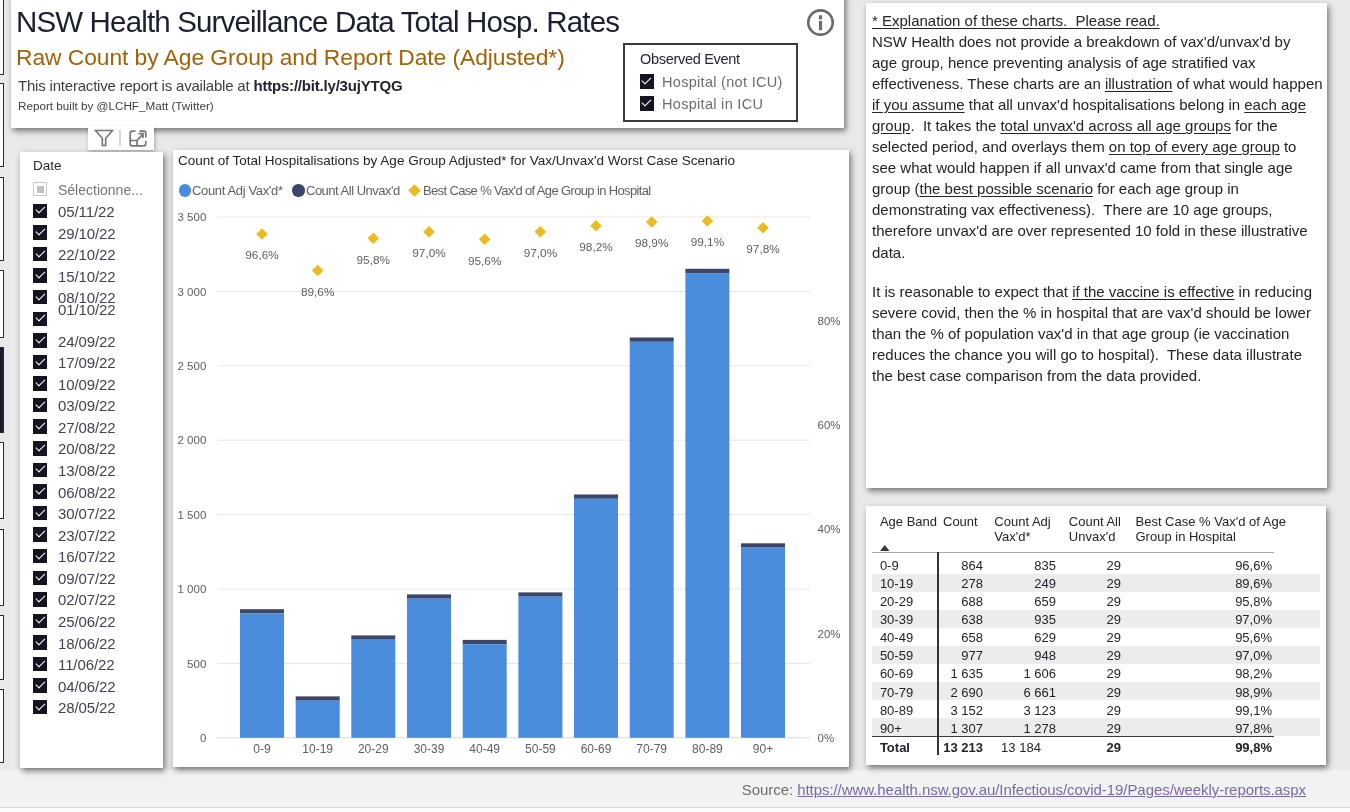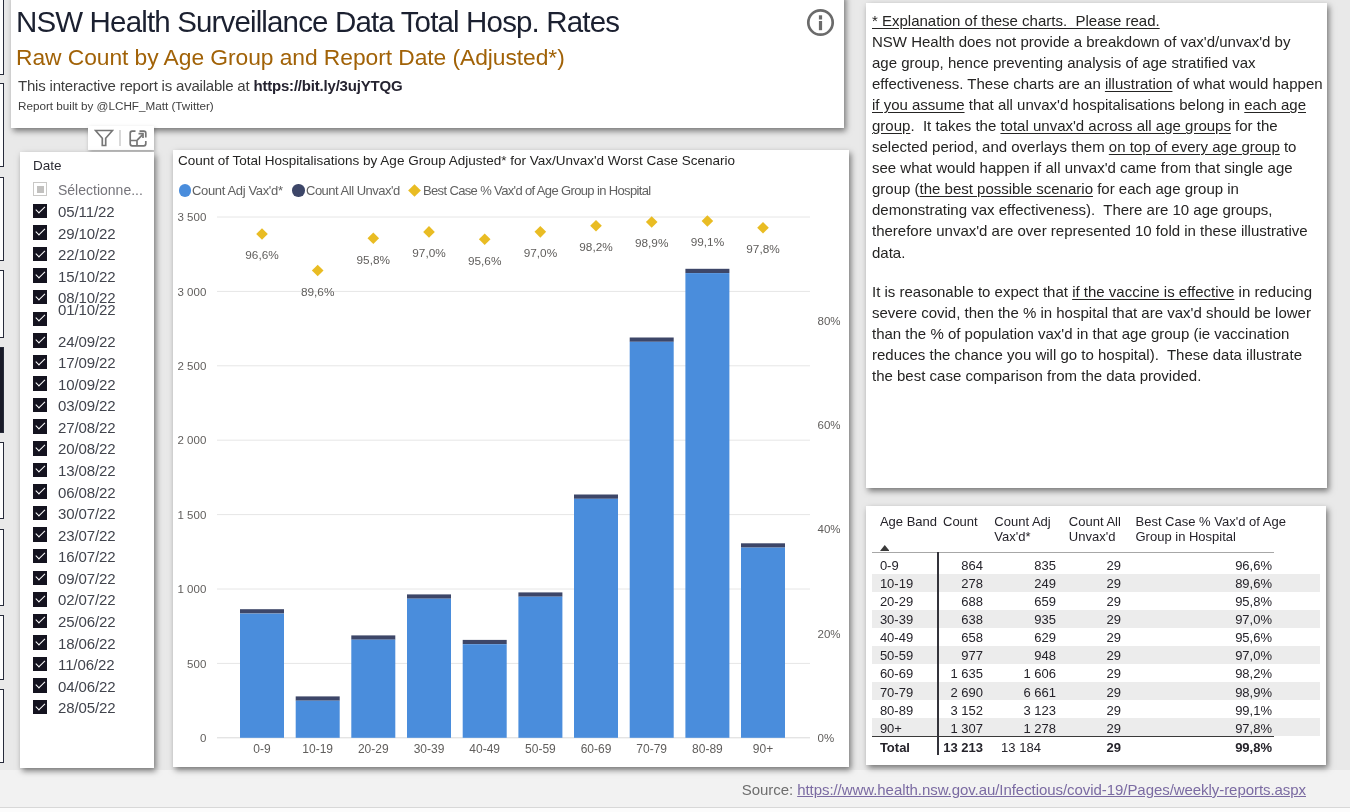--- a/index.html
+++ b/index.html
@@ -32,34 +32,41 @@
 <div class="card" style="left:11px;top:-6px;width:832.5px;height:133.5px;">
 <div class="abs" style="left:5px;top:11px;font-size:29.5px;color:#1b2030;letter-spacing:-0.85px;">NSW Health Surveillance Data Total Hosp. Rates</div>
 <div class="abs" style="left:5px;top:49.5px;font-size:22.8px;color:#a16207;letter-spacing:-0.05px;">Raw Count by Age Group and Report Date (Adjusted*)</div>
 <div class="abs" style="left:7px;top:82.5px;font-size:15px;color:#3e3e3e;letter-spacing:-0.2px;">This interactive report is available at <span style="color:#252330;font-weight:bold;">https://bit.ly/3ujYTQG</span></div>
 <div class="abs" style="left:7px;top:104.5px;font-size:11.7px;color:#404040;">Report built by @LCHF_Matt (Twitter)</div>
 <svg class="abs" style="left:795px;top:14px;" width="29" height="29" viewBox="0 0 29 29">
 <circle cx="14.5" cy="14.5" r="12.2" fill="none" stroke="#6b6b6b" stroke-width="2.7"></circle>
 <rect x="12.9" y="7.3" width="3.2" height="4.2" fill="#6b6b6b"></rect>
 <rect x="12.9" y="13" width="3.2" height="9.2" fill="#6b6b6b"></rect>
 </svg>
+<div class="abs" style="left:612px;top:48.5px;width:171px;height:75.5px;border:2px solid #3b3b3b;">
+<div class="abs" style="left:15px;top:6.5px;font-size:14.5px;letter-spacing:-0.3px;color:#282631;">Observed Event</div>
+<div class="ck" style="left:14.5px;top:29.5px;"></div>
+<div class="abs" style="left:37px;top:29px;font-size:14.5px;letter-spacing:0.3px;color:#6d6d6d;">Hospital (not ICU)</div>
+<div class="ck" style="left:14.5px;top:51.5px;"></div>
+<div class="abs" style="left:37px;top:51px;font-size:14.5px;letter-spacing:0.3px;color:#6d6d6d;">Hospital in ICU</div>
+</div>
 </div>
 <div class="abs" style="left:88px;top:126px;width:66px;height:23.5px;background:#fff;box-shadow:1px 2px 4px rgba(0,0,0,.28);">
 <svg class="abs" style="left:6px;top:3px;" width="20" height="18" viewBox="0 0 20 18">
 <path d="M1.5 1.5 H18.5 L11.7 9.2 V16.5 H8.3 V9.2 Z" fill="none" stroke="#767676" stroke-width="1.7"></path>
 </svg>
 <div class="abs" style="left:31px;top:4px;width:1.5px;height:16px;background:#d9d9d9;"></div>
 <svg class="abs" style="left:41px;top:3.5px;" width="18" height="17" viewBox="0 0 18 17">
 <path d="M10.5 1.2 H14.8 A2 2 0 0 1 16.8 3.2 V7.5 M16.8 11 V13.8 A2 2 0 0 1 14.8 15.8 H3.2 A2 2 0 0 1 1.2 13.8 V3.2 A2 2 0 0 1 3.2 1.2 H6.5" fill="none" stroke="#767676" stroke-width="1.7"></path>
 <path d="M8.2 10.2 L13.6 4.6" stroke="#767676" stroke-width="1.7"></path>
 <path d="M9.5 3.6 H14 V8.1" fill="none" stroke="#767676" stroke-width="1.7"></path>
 <path d="M1.2 10.5 H8 V15.8" fill="none" stroke="#767676" stroke-width="1.7"></path>
 </svg>
 </div>
-<div class="card" style="left:20px;top:152px;width:134px;height:615.5px;overflow:hidden;">
+<div class="card" style="left:20px;top:152px;width:134px;height:615.5px;overflow:hidden;padding-left:9px;">
 <div class="abs" style="left:13px;top:6px;font-size:13.5px;color:#2a2a33;">Date</div>
 <div class="abs" style="left:13.4px;top:30.4px;width:13.7px;height:13.7px;border:1.5px solid #c9c8c6;box-sizing:border-box;background:#fff;"></div>
 <div class="abs" style="left:16.9px;top:33.9px;width:7.2px;height:7.2px;background:#c2c1bf;"></div>
 <div class="abs" style="left:38px;top:29.5px;font-size:14px;color:#75747a;">Sélectionne...</div>
 <div class="ck" style="left:12.9px;top:51.6px;"></div>
 <div class="dlbl" style="top:51.0px;">05/11/22</div>
 <div class="ck" style="left:12.9px;top:73.2px;"></div>
 <div class="dlbl" style="top:72.6px;">29/10/22</div>
 <div class="ck" style="left:12.9px;top:94.8px;"></div>
 <div class="dlbl" style="top:94.2px;">22/10/22</div>

